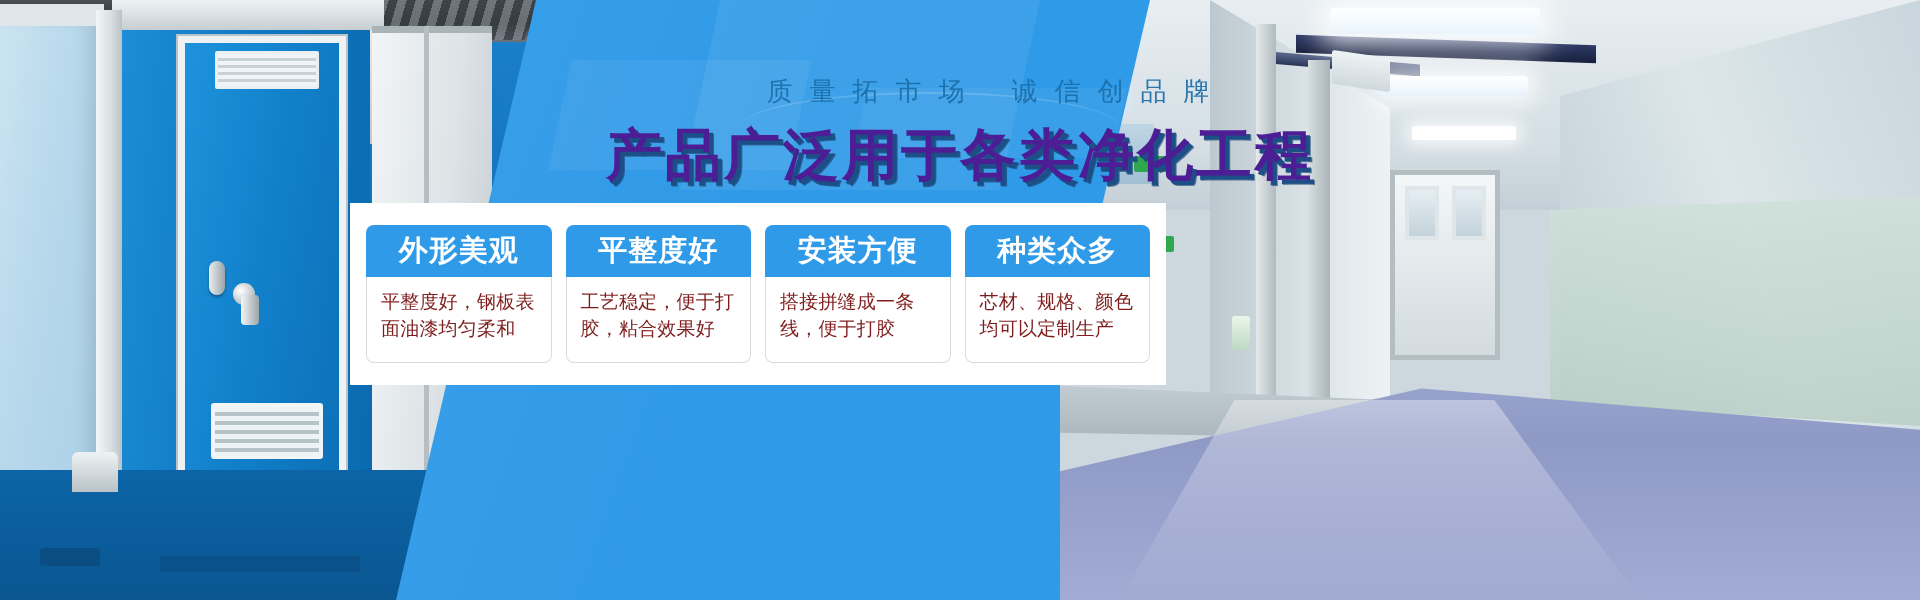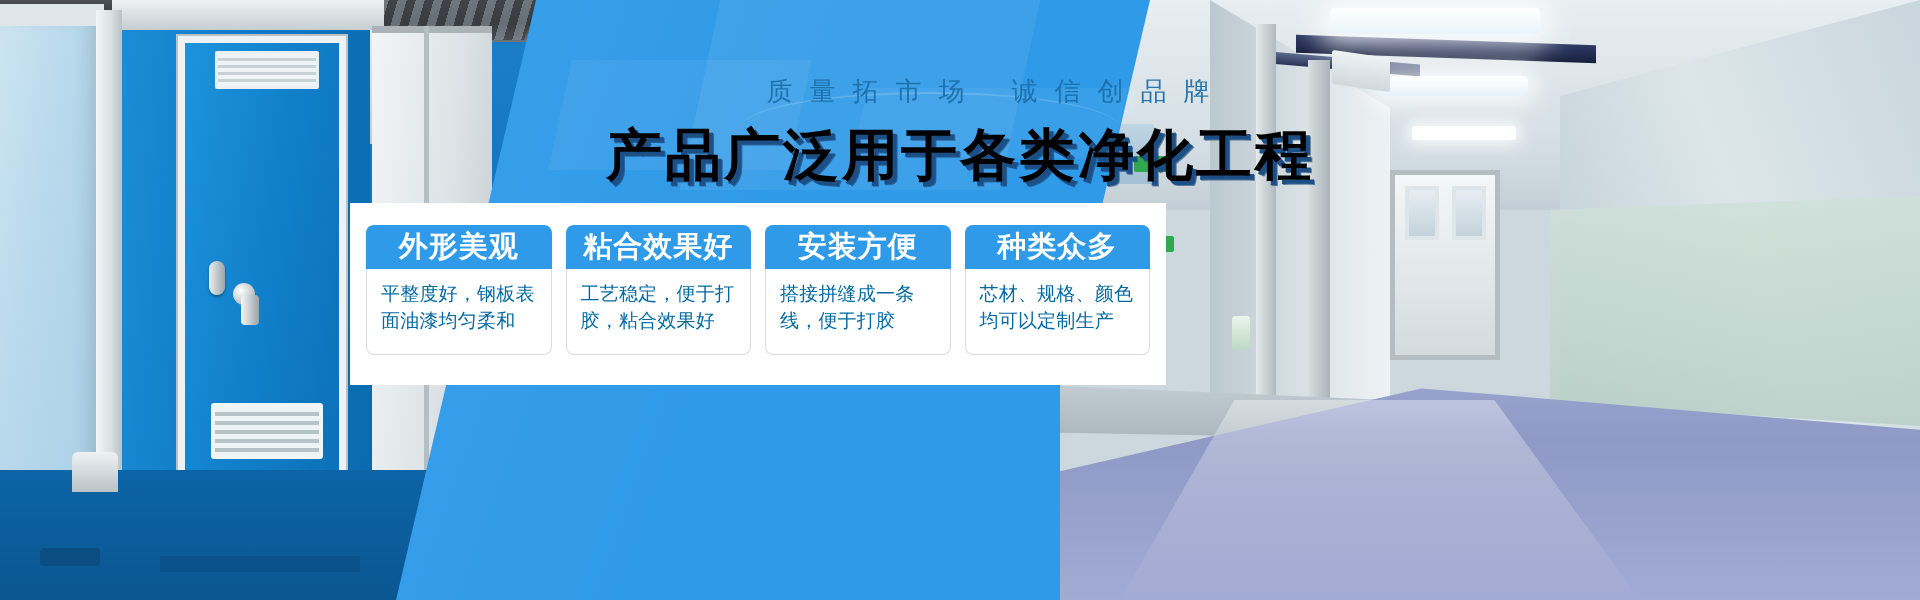--- a/index.html
+++ b/index.html
@@ -136,37 +136,37 @@
 
   
   .tagline{position:absolute;left:0;top:74px;width:1920px;text-align:center;
     color:#1b6ea8;font-size:26px;font-weight:500;letter-spacing:17px;
     text-indent:17px;white-space:nowrap;opacity:.92;
     font-family:"Liberation Sans","DejaVu Sans",sans-serif;margin-left:28px;}
   .tagline .gap{display:inline-block;width:30px;}
 
   
   .headline{position:absolute;left:0;top:118px;width:1920px;text-align:center;
-    font-size:56px;font-weight:bold;color:#000000;letter-spacing:3px;white-space:nowrap;
+    font-size:56px;font-weight:bold;color:#4c1d95;letter-spacing:3px;white-space:nowrap;
     font-family:"Liberation Sans","DejaVu Sans",sans-serif;
     text-shadow:4px 4px 0 #1b4f86, 5px 5px 0 rgba(20,60,110,.6);}
 
   
   .cards-wrap{position:absolute;left:350px;top:203px;width:816px;height:182px;
     background:#ffffff;display:flex;align-items:flex-start;
     padding:22px 16px;box-sizing:border-box;gap:14px;}
   .card{width:186px;box-sizing:border-box;}
-  .card-head{height:44px;background:#2f9ae8;border-radius:8px 8px 0 0;
+  .card-head{height:52px;background:#2f9ae8;border-radius:8px 8px 0 0;
     display:flex;align-items:center;justify-content:center;
     color:#ffffff;font-size:29px;font-weight:bold;letter-spacing:1px;
     font-family:"Liberation Sans","DejaVu Sans",sans-serif;}
   .card-body{min-height:86px;border:1px solid #d8dcdf;border-top:none;
     border-radius:0 0 8px 8px;background:#fff;
     padding:12px 12px 14px 14px;box-sizing:border-box;
-    color:#0369a1;font-size:19px;line-height:1.42;letter-spacing:.2px;
+    color:#7f1d1d;font-size:19px;line-height:1.42;letter-spacing:.2px;
     font-family:"Liberation Sans","DejaVu Sans",sans-serif;}
 </style>
 </head>
 <body>
 
 <div class="banner">
 
   <div class="photo-left">
     <div class="pl-wallbg"></div>
     <div class="pl-ceiling"></div>
@@ -234,21 +234,21 @@
   <div class="headline">产品广泛用于各类净化工程</div>
 
   <div class="cards-wrap">
 
     <div class="card">
       <div class="card-head">外形美观</div>
       <div class="card-body">平整度好，钢板表面油漆均匀柔和</div>
     </div>
 
     <div class="card">
-      <div class="card-head">粘合效果好</div>
+      <div class="card-head">平整度好</div>
       <div class="card-body">工艺稳定，便于打胶，粘合效果好</div>
     </div>
 
     <div class="card">
       <div class="card-head">安装方便</div>
       <div class="card-body">搭接拼缝成一条线，便于打胶</div>
     </div>
 
     <div class="card">
       <div class="card-head">种类众多</div>

